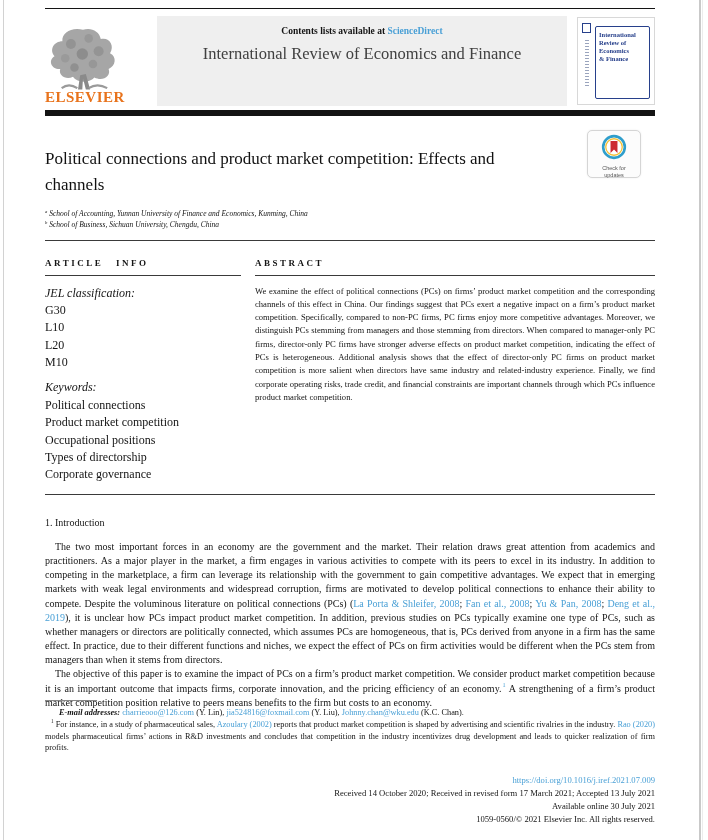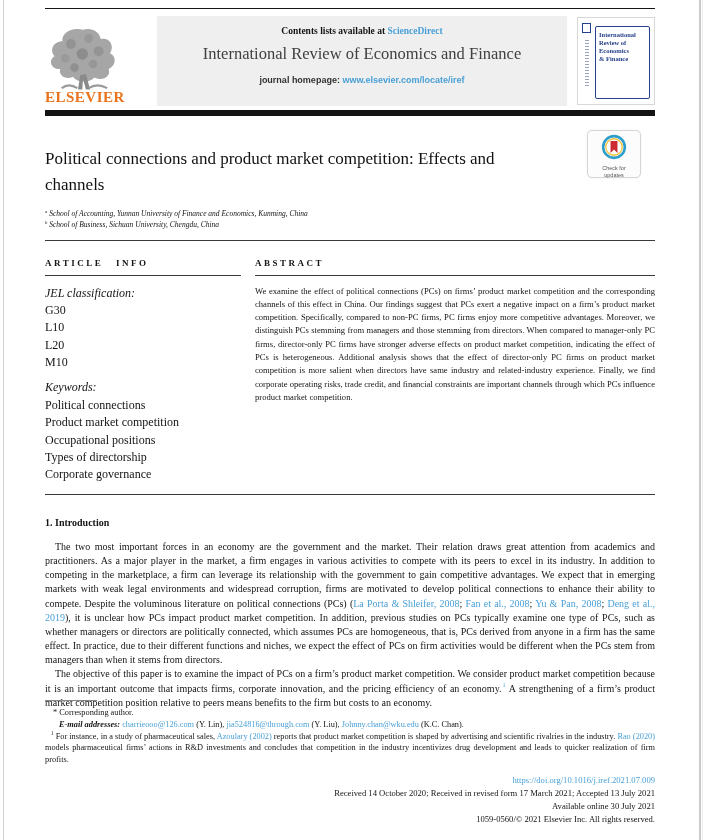--- a/index.html
+++ b/index.html
@@ -47,21 +47,21 @@
   .affils{margin-top:11px;font-size:7.5px;font-style:italic;line-height:1.5;}
   .mid-rule{margin-top:9px;border-top:1px solid #3a3a3a;}
 
   .info-section{margin-top:17px;display:grid;grid-template-columns:196px 1fr;column-gap:14px;border-bottom:1px solid #3a3a3a;padding-bottom:10px;}
   .col-head{font-size:9px;font-weight:600;letter-spacing:2.5px;word-spacing:8px;border-bottom:1px solid #3a3a3a;padding-bottom:7px;}
   .info-body{margin-top:9px;font-size:12px;line-height:1.45;}
   .info-label{font-style:italic;}
   .kw-label{margin-top:8px;}
   .abstract-body{margin-top:9px;font-size:8.6px;line-height:1.55;text-align:justify;}
 
-  .intro-head{margin-top:22px;font-size:10px;font-weight:bold;}
+  .intro-head{margin-top:22px;font-size:10px;font-weight:normal;}
   .body-para{margin-top:12px;font-size:10px;line-height:1.42;text-align:justify;text-indent:10px;}
   .body-para + .body-para{margin-top:0;}
 
   .footnotes{position:absolute;left:0;right:0;top:700px;font-size:8.3px;line-height:1.42;}
   .fn-rule{width:52px;border-top:1px solid #888;margin-bottom:6px;}
   .fn-corresponding{text-indent:8px;}
   .fn-emails{text-indent:14px;}
   .fn-note{text-indent:6px;text-align:justify;}
 
   .footer{position:absolute;left:0;right:0;top:774px;font-size:8.6px;line-height:1.5;text-align:right;}
@@ -98,21 +98,20 @@
           <circle cx="38" cy="57" r="6" fill="#909090"></circle>
           <path d="M46 68 L43 88 L49 88 L50 72 L54 88 L60 88 L54 66 Z" fill="#8a8a8a"></path>
           <path d="M20 86 Q30 78 42 86 M58 86 Q70 78 84 86" stroke="#9a9a9a" stroke-width="3" fill="none"></path>
         </svg>
         <div class="elsevier-word">ELSEVIER</div>
       </div>
 
       <div class="banner">
         <div class="banner-contents"><span class="seg-plain">Contents lists available at </span><span class="seg-link">ScienceDirect</span></div>
         <div class="banner-title">International Review of Economics and Finance</div>
-        <div class="banner-home"><span class="seg-plain">journal homepage: </span><span class="seg-link">www.elsevier.com/locate/iref</span></div>
       </div>
 
       <div class="cover">
         <div class="cover-mark"></div>
         <div class="cover-strip"></div>
         <div class="cover-box">
           <div class="cover-line">International</div>
           <div class="cover-line">Review of</div>
           <div class="cover-line">Economics</div>
           <div class="cover-line">&amp; Finance</div>
@@ -167,22 +166,21 @@
         <div class="abstract-body">We examine the effect of political connections (PCs) on firms’ product market competition and the corresponding channels of this effect in China. Our findings suggest that PCs exert a negative impact on a firm’s product market competition. Specifically, compared to non-PC firms, PC firms enjoy more competitive advantages. Moreover, we distinguish PCs stemming from managers and those stemming from directors. When compared to manager-only PC firms, director-only PC firms have stronger adverse effects on product market competition, indicating the effect of PCs is heterogeneous. Additional analysis shows that the effect of director-only PC firms on product market competition is more salient when directors have same industry and related-industry experience. Finally, we find corporate operating risks, trade credit, and financial constraints are important channels through which PCs influence product market competition.</div>
       </div>
     </div>
 
     <div class="intro-head">1. Introduction</div>
     <div class="body-para"><span class="seg-plain">The two most important forces in an economy are the government and the market. Their relation draws great attention from academics and practitioners. As a major player in the market, a firm engages in various activities to compete with its peers to excel in its industry. In addition to competing in the marketplace, a firm can leverage its relationship with the government to gain competitive advantages. We expect that in emerging markets with weak legal environments and widespread corruption, firms are motivated to develop political connections to enhance their ability to compete. Despite the voluminous literature on political connections (PCs) (</span><span class="seg-link">La Porta &amp; Shleifer, 2008</span><span class="seg-plain">; </span><span class="seg-link">Fan et al., 2008</span><span class="seg-plain">; </span><span class="seg-link">Yu &amp; Pan, 2008</span><span class="seg-plain">; </span><span class="seg-link">Deng et al., 2019</span><span class="seg-plain">), it is unclear how PCs impact product market competition. In addition, previous studies on PCs typically examine one type of PCs, such as whether managers or directors are politically connected, which assumes PCs are homogeneous, that is, PCs derived from anyone in a firm has the same effect. In practice, due to their different functions and niches, we expect the effect of PCs on firm activities would be different when the PCs stem from managers than when it stems from directors.</span></div>
     <div class="body-para"><span class="seg-plain">The objective of this paper is to examine the impact of PCs on a firm’s product market competition. We consider product market competition because it is an important outcome that impacts firms, corporate innovation, and the pricing efficiency of an economy.</span><span class="seg-suplink">1</span><span class="seg-plain"> A strengthening of a firm’s product market competition position relative to peers means benefits to the firm but costs to an economy.</span></div>
 
     <div class="footnotes">
       <div class="fn-rule"></div>
-      <div class="fn-corresponding">* Corresponding author.</div>
-      <div class="fn-emails"><span class="seg-bi">E-mail addresses: </span><span class="seg-link">charrieooo@126.com</span><span class="seg-plain"> (Y. Lin), </span><span class="seg-link">jia524816@through.com</span><span class="seg-plain"> (Y. Liu), </span><span class="seg-link">Johnny.chan@wku.edu</span><span class="seg-plain"> (K.C. Chan).</span></div>
+      <div class="fn-emails"><span class="seg-bi">E-mail addresses: </span><span class="seg-link">charrieooo@126.com</span><span class="seg-plain"> (Y. Lin), </span><span class="seg-link">jia524816@foxmail.com</span><span class="seg-plain"> (Y. Liu), </span><span class="seg-link">Johnny.chan@wku.edu</span><span class="seg-plain"> (K.C. Chan).</span></div>
       <div class="fn-note"><span class="seg-sup">1</span><span class="seg-plain"> For instance, in a study of pharmaceutical sales, </span><span class="seg-link">Azoulary (2002)</span><span class="seg-plain"> reports that product market competition is shaped by advertising and scientific rivalries in the industry. </span><span class="seg-link">Rao (2020)</span><span class="seg-plain"> models pharmaceutical firms’ actions in R&amp;D investments and concludes that competition in the industry incentivizes drug development and leads to quicker realization of firm profits.</span></div>
     </div>
 
     <div class="footer">
       <div class="doi-link">https://doi.org/10.1016/j.iref.2021.07.009</div>
       <div>Received 14 October 2020; Received in revised form 17 March 2021; Accepted 13 July 2021</div>
       <div>Available online 30 July 2021</div>
       <div>1059-0560/© 2021 Elsevier Inc. All rights reserved.</div>
     </div>
 

